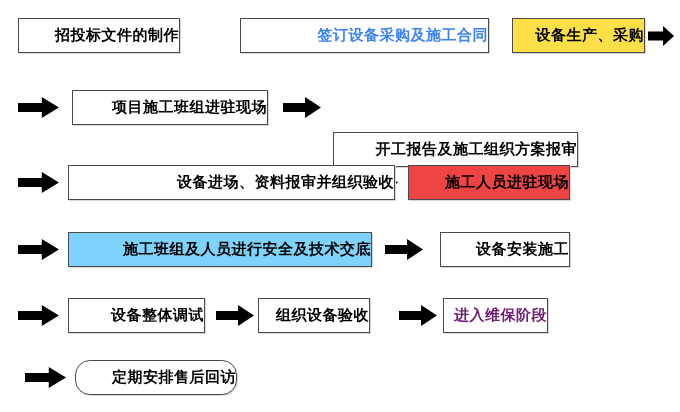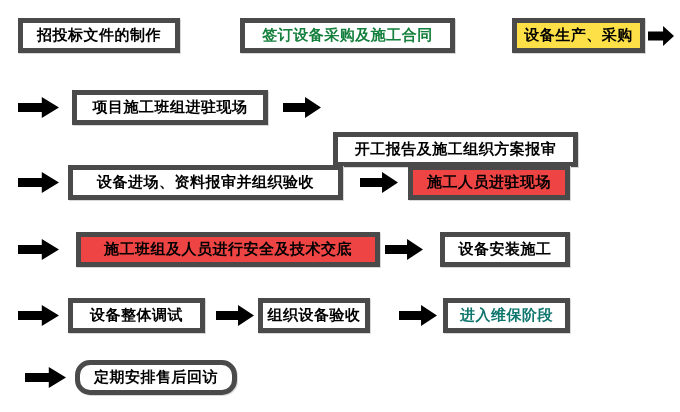--- a/index.html
+++ b/index.html
@@ -15,25 +15,25 @@
   }
   #flowchart {
     position: relative;
     width: 680px;
     height: 412px;
     background: #ffffff;
   }
   .node {
     position: absolute;
     box-sizing: border-box;
-    border: 5px solid #0c4a6e;
+    border: 1px solid #0c4a6e;
     background: #ffffff;
     display: flex;
     align-items: center;
-    justify-content: center;
+    justify-content: flex-end;
     color: #000000;
     font-size: 15px;
     font-weight: 700;
     letter-spacing: 0.5px;
     line-height: 1;
     white-space: nowrap;
     box-shadow: 1px 1px 0 #d8d8d8;
   }
   .node-label {
     display: block;
@@ -104,49 +104,49 @@
       </svg>
     </span>
     <span class="arrow" style="left: 25px; top: 367px; width: 41px; height: 21px;">
       <svg viewBox="0 0 100 50" preserveAspectRatio="none">
         <polygon points="0,14 58,14 58,0 100,25 58,50 58,36 0,36" fill="#000000"></polygon>
       </svg>
     </span>
     <div class="node" style="left: 18px; top: 18px; width: 162px; height: 35px; border-color: rgb(74, 74, 74); background: rgb(255, 255, 255); color: rgb(0, 0, 0);">
       <span class="node-label">招投标文件的制作</span>
     </div>
-    <div class="node" style="left: 240px; top: 18px; width: 215px; height: 35px; border-color: rgb(74, 74, 74); background: rgb(255, 255, 255); color: #15803d;">
+    <div class="node" style="left: 240px; top: 18px; width: 249px; height: 35px; border-color: rgb(74, 74, 74); background: rgb(255, 255, 255); color: #3b82f6;">
       <span class="node-label">签订设备采购及施工合同</span>
     </div>
     <div class="node" style="left: 512px; top: 18px; width: 133px; height: 35px; border-color: rgb(74, 74, 74); background: #fde047; color: rgb(0, 0, 0);">
       <span class="node-label">设备生产、采购</span>
     </div>
     <div class="node" style="left: 72px; top: 90px; width: 196px; height: 35px; border-color: rgb(74, 74, 74); background: rgb(255, 255, 255); color: rgb(0, 0, 0);">
       <span class="node-label">项目施工班组进驻现场</span>
     </div>
     <div class="node" style="left: 333px; top: 90px; width: 245px; height: 35px; border-color: rgb(74, 74, 74); background: rgb(255, 255, 255); color: rgb(0, 0, 0); margin-top: 42px;">
       <span class="node-label">开工报告及施工组织方案报审</span>
     </div>
-    <div class="node" style="left: 68px; top: 165px; width: 275px; height: 35px; border-color: rgb(74, 74, 74); background: rgb(255, 255, 255); color: rgb(0, 0, 0);">
+    <div class="node" style="left: 68px; top: 165px; width: 327px; height: 35px; border-color: rgb(74, 74, 74); background: rgb(255, 255, 255); color: rgb(0, 0, 0);">
       <span class="node-label">设备进场、资料报审并组织验收</span>
     </div>
     <div class="node" style="left: 408px; top: 165px; width: 162px; height: 35px; border-color: rgb(74, 74, 74); background: #ef4444; color: rgb(0, 0, 0);">
       <span class="node-label">施工人员进驻现场</span>
     </div>
-    <div class="node" style="left: 76px; top: 232px; width: 304px; height: 35px; border-color: rgb(74, 74, 74); background: #ef4444; color: rgb(0, 0, 0);">
+    <div class="node" style="left: 68px; top: 232px; width: 304px; height: 35px; border-color: rgb(74, 74, 74); background: #7dd3fc; color: rgb(0, 0, 0);">
       <span class="node-label">施工班组及人员进行安全及技术交底</span>
     </div>
     <div class="node" style="left: 440px; top: 232px; width: 130px; height: 35px; border-color: rgb(74, 74, 74); background: rgb(255, 255, 255); color: rgb(0, 0, 0);">
       <span class="node-label">设备安装施工</span>
     </div>
     <div class="node" style="left: 68px; top: 298px; width: 137px; height: 35px; border-color: rgb(74, 74, 74); background: rgb(255, 255, 255); color: rgb(0, 0, 0);">
       <span class="node-label">设备整体调试</span>
     </div>
     <div class="node" style="left: 258px; top: 298px; width: 112px; height: 35px; border-color: rgb(74, 74, 74); background: rgb(255, 255, 255); color: rgb(0, 0, 0);">
       <span class="node-label">组织设备验收</span>
     </div>
-    <div class="node" style="left: 443px; top: 298px; width: 127px; height: 35px; border-color: rgb(74, 74, 74); background: rgb(255, 255, 255); color: #0f766e;">
+    <div class="node" style="left: 443px; top: 298px; width: 105px; height: 35px; border-color: rgb(74, 74, 74); background: rgb(255, 255, 255); color: #701a75;">
       <span class="node-label">进入维保阶段</span>
     </div>
     <div class="node" style="left: 75px; top: 360px; width: 162px; height: 35px; border-color: rgb(74, 74, 74); background: rgb(255, 255, 255); color: rgb(0, 0, 0); border-radius: 15px;">
       <span class="node-label">定期安排售后回访</span>
     </div>
   </div>
 
 </body></html>

